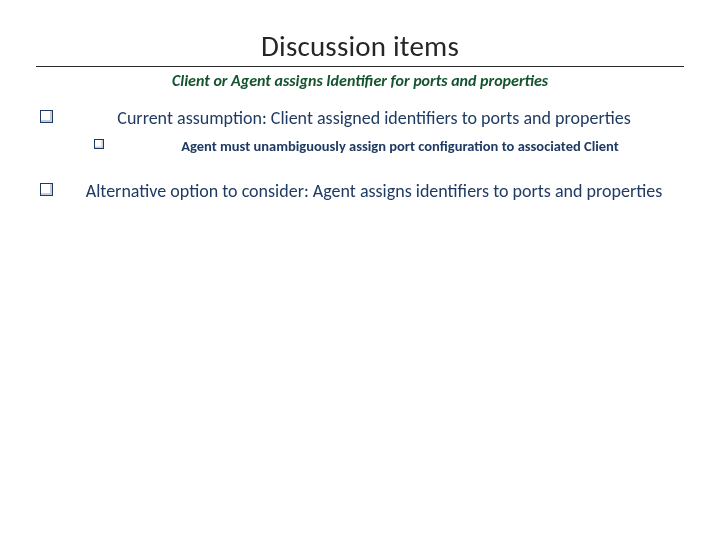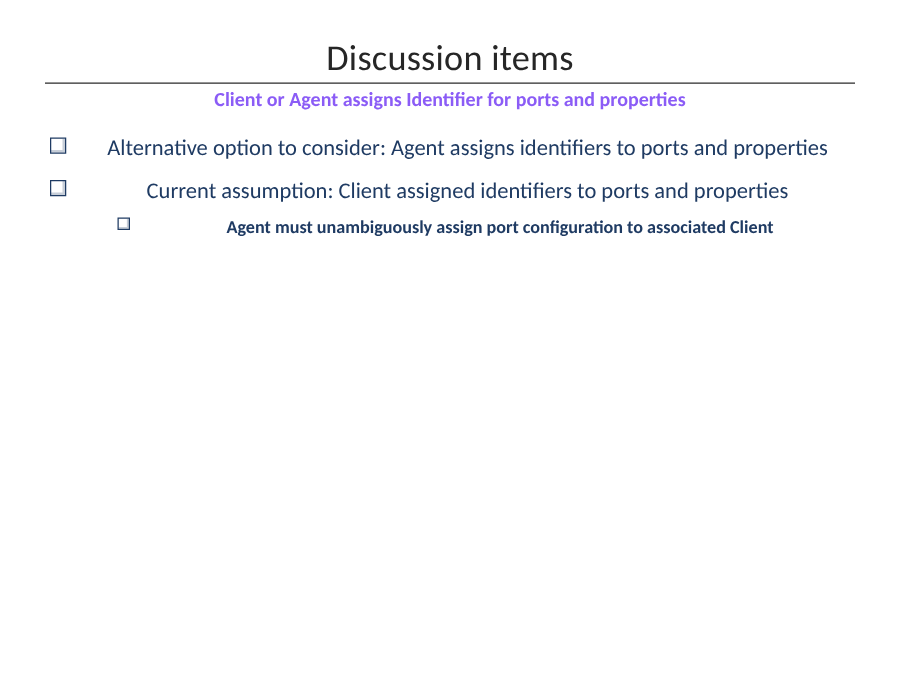--- a/index.html
+++ b/index.html
@@ -18,22 +18,23 @@
     margin-bottom: 2px;
   }
   .rule {
     border: none;
     border-top: 1.5px solid #2b2b2b;
     margin: 0 0 4px 0;
   }
   .subtitle {
     font-size: 16px;
     font-weight: 700;
-    color: #8b5cf6;
+    color: #14532d;
     margin-bottom: 16px;
+    font-style: italic;
   }
   .bullets { list-style: none; }
   .lvl1 {
     position: relative;
     padding-left: 28px;
     font-size: 18px;
     line-height: 1.35;
     color: #1f3b63;
     margin-bottom: 10px;
   }
@@ -68,25 +69,25 @@
 </head>
 <body>
 
 <h1 class="title">Discussion items</h1>
 <hr class="rule">
 <div class="subtitle">Client or Agent assigns Identifier for ports and properties</div>
 
 <ul class="bullets">
   <li class="lvl1">
     <span class="box"></span>
-    <span>Alternative option to consider: Agent assigns identifiers to ports and properties</span>
-  </li>
-  <li class="lvl1">
-    <span class="box"></span>
     <span>Current assumption: Client assigned identifiers to ports and properties</span>
     <ul class="lvl2-wrap">
       <li class="lvl2">
         <span class="box"></span>
         <span>Agent must unambiguously assign port configuration to associated Client</span>
       </li>
     </ul>
   </li>
+  <li class="lvl1">
+    <span class="box"></span>
+    <span>Alternative option to consider: Agent assigns identifiers to ports and properties</span>
+  </li>
 </ul>
 
 </body></html>

